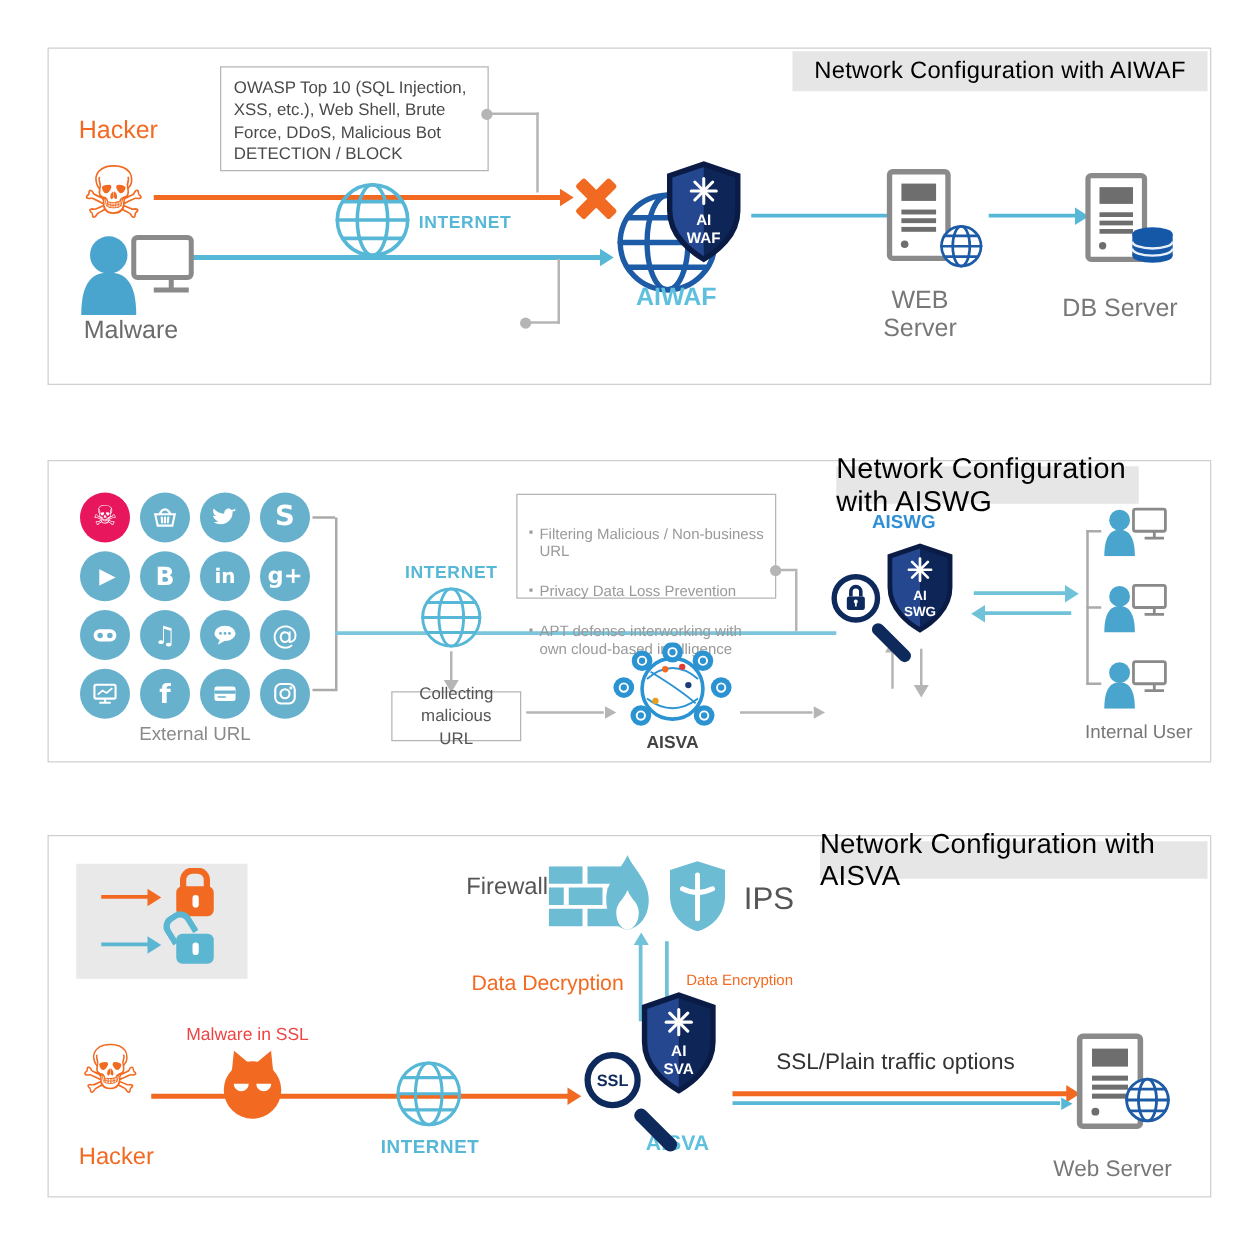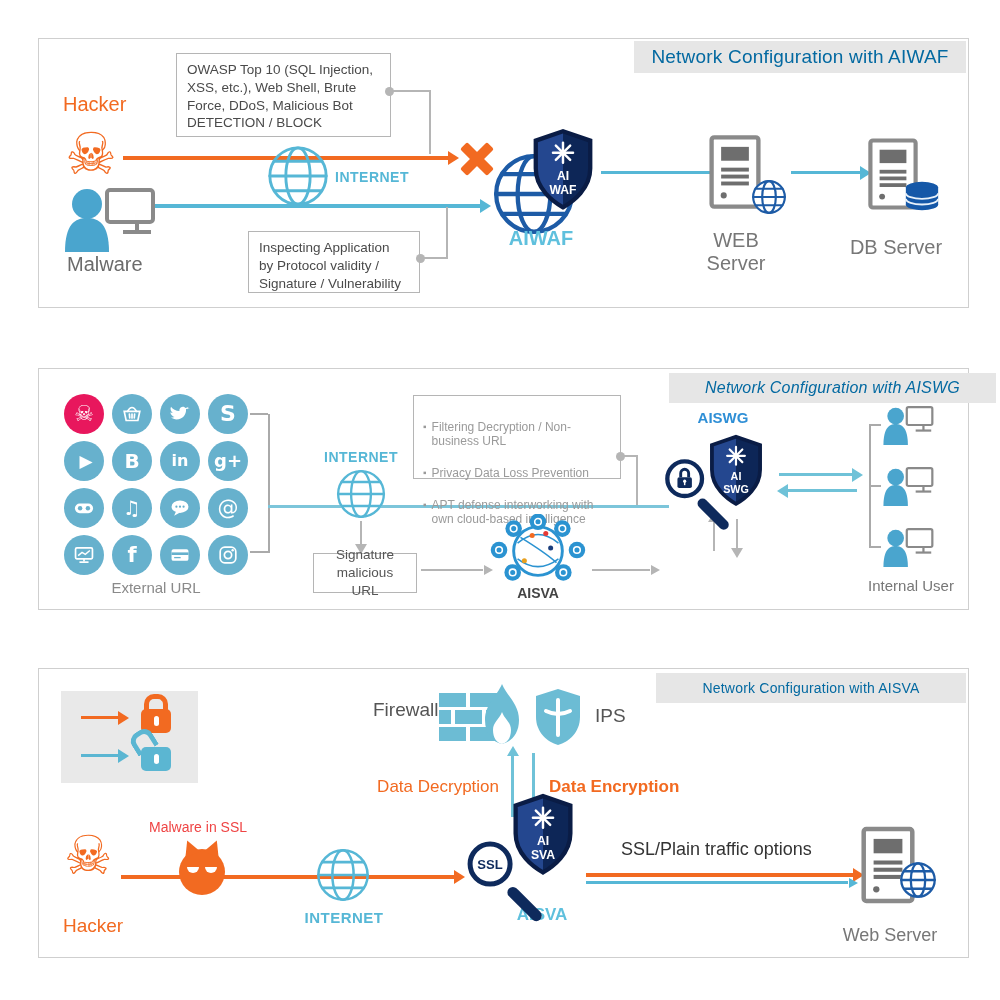--- a/index.html
+++ b/index.html
@@ -1,19 +1,19 @@
 <!DOCTYPE html>
 <html><head>
 <meta charset="utf-8">
 <style>
   html,body{margin:0;padding:0;background:#fff;font-family:"Liberation Sans","DejaVu Sans",sans-serif;}
   .stage{position:relative;width:1000px;height:1000px;background:#fff;overflow:hidden;}
   .panel{position:absolute;left:38px;width:929px;background:#fff;border:1px solid #cfcfcf;}
   .titlebar{position:absolute;background:#e6e6e6;display:flex;align-items:center;justify-content:center;
-    font-size:19px;color:#0369a1;letter-spacing:.2px;}
+    font-size:19px;color:#000000;letter-spacing:.2px;}
   .lbl{position:absolute;color:#777;font-size:20px;}
   .note{position:absolute;border:1px solid #b5b5b5;background:#fff;color:#4a4a4a;font-size:13.5px;
     line-height:1.32;padding:7px 10px;white-space:pre-line;box-sizing:border-box;}
   .note.ctr{display:flex;align-items:center;justify-content:center;text-align:center;padding:4px 8px;}
   
   .hl{position:absolute;height:3px;background:var(--c);}
   .vl{position:absolute;width:2px;background:var(--c);}
   .ar{position:absolute;height:3px;background:var(--c);}
   .ar::after{content:'';position:absolute;right:-10px;top:50%;transform:translateY(-50%);
     border-top:7px solid transparent;border-bottom:7px solid transparent;border-left:11px solid var(--c);}
@@ -96,23 +96,20 @@
     <div class="lbl" style="left:28px;top:214px;color:#6b6b6b;">Malware</div>
 
     <div class="note" style="left:137px;top:14px;width:215px;height:84px;">OWASP Top 10 (SQL Injection,
 XSS, etc.), Web Shell, Brute
 Force, DDoS, Malicious Bot
 DETECTION / BLOCK</div>
     <div class="dot" style="left:346px;top:48px;"></div>
     <div class="hl" style="--c:#b5b5b5;left:350px;top:51px;width:42px;height:2px;"></div>
     <div class="vl" style="--c:#b5b5b5;left:390px;top:51px;height:64px;"></div>
 
-    <div class="note" style="left:209px;top:192px;width:172px;height:62px;">Inspecting Application
-by Protocol validity /
-Signature / Vulnerability</div>
     <div class="dot" style="left:377px;top:215px;"></div>
     <div class="hl" style="--c:#b5b5b5;left:381px;top:218px;width:28px;height:2px;"></div>
     <div class="vl" style="--c:#b5b5b5;left:407px;top:168px;height:52px;"></div>
 
     <svg style="position:absolute;left:452px;top:112px;" width="86" height="86" viewBox="0 0 100 100">
       <g fill="none" stroke="#1d5ba6" stroke-width="5" stroke-linecap="round">
         <circle cx="50" cy="50" r="44"></circle>
           <ellipse cx="50" cy="50" rx="19" ry="44"></ellipse>
         <line x1="6" y1="50" x2="94" y2="50"></line>
           <line x1="13" y1="27" x2="87" y2="27"></line>
@@ -169,21 +166,21 @@
       <ellipse cx="20" cy="7" rx="17" ry="6" fill="#1558a8"></ellipse>
       <rect x="3" y="7" width="34" height="18" fill="#1558a8"></rect>
       <ellipse cx="20" cy="25" rx="17" ry="6" fill="#1558a8"></ellipse>
       <path d="M3 13 A17 6 0 0 0 37 13" fill="none" stroke="#e8f1fa" stroke-width="2"></path>
       <path d="M3 19 A17 6 0 0 0 37 19" fill="none" stroke="#e8f1fa" stroke-width="2"></path>
     </svg>
     <div class="lbl" style="left:802px;top:197px;width:110px;text-align:center;">DB Server</div>
   </div>
 
   <div class="panel" style="top:368px;height:240px;">
-    <div class="titlebar" style="left:630px;top:4px;width:327px;height:30px;font-size:16px;font-style:italic;">Network Configuration with AISWG</div>
+    <div class="titlebar" style="left:630px;top:4px;width:242px;height:30px;font-size:23px;">Network Configuration with AISWG</div>
 
     <div class="socgrid" style="left:25px;top:25px;">
       <div class="soc pink">
           <span class="g" style="font-size:22px;">☠</span>
         </div>
       <div class="soc">
         <svg width="26" height="26" viewBox="0 0 40 40">
             <g fill="none" stroke="#fff" stroke-width="2.6" stroke-linecap="round">
               <path d="M13 16 Q20 4 27 16"></path>
               <path d="M8 16 H32 L29 30 H11 Z"></path>
@@ -279,34 +276,34 @@
           <ellipse cx="50" cy="50" rx="19" ry="44"></ellipse>
         <line x1="6" y1="50" x2="94" y2="50"></line>
           <line x1="13" y1="27" x2="87" y2="27"></line>
         <line x1="13" y1="73" x2="87" y2="73"></line>
       </g>
     </svg>
     <div class="va down sm" style="--c:#b5b5b5;left:321px;top:152px;height:24px;width:2px;"></div>
 
     <div class="note" style="left:374px;top:26px;width:208px;height:84px;padding:6px 9px;">
       <div class="feat">
-        <span class="blt">▪</span><span>Filtering Decryption / Non-business URL</span>
+        <span class="blt">▪</span><span>Filtering Malicious / Non-business URL</span>
       </div>
       <div class="feat">
         <span class="blt">▪</span><span>Privacy Data Loss Prevention</span>
       </div>
       <div class="feat">
         <span class="blt">▪</span><span>APT defense interworking with own cloud-based intelligence</span>
       </div>
     </div>
     <div class="dot" style="left:577px;top:83px;"></div>
     <div class="hl" style="--c:#b5b5b5;left:581px;top:86px;width:18px;height:2px;"></div>
     <div class="vl" style="--c:#b5b5b5;left:597px;top:88px;height:48px;"></div>
 
-    <div class="note ctr" style="left:274px;top:184px;width:104px;height:40px;color:#555;">Signature
+    <div class="note ctr" style="left:274px;top:184px;width:104px;height:40px;color:#555;">Collecting
 malicious URL</div>
     <div class="ar sm" style="--c:#b5b5b5;left:382px;top:200px;width:62px;height:2px;"></div>
 
     <svg style="position:absolute;left:449px;top:145px;" width="100" height="74" viewBox="0 0 100 76">
       <circle cx="50" cy="38" r="25" fill="#fff" stroke="#2b93d1" stroke-width="3"></circle>
       <g fill="none" stroke="#2b93d1" stroke-width="1.6">
         <path d="M29 30 Q50 12 71 30"></path>
           <path d="M29 46 Q50 62 71 46"></path>
           <path d="M32 24 Q58 40 69 50"></path>
       </g>
@@ -388,21 +385,21 @@
       <rect x="46" y="4" width="46" height="32" rx="3" fill="#fff" stroke="#8a8a8a" stroke-width="4"></rect>
       <line x1="76" y1="36" x2="76" y2="46" stroke="#8a8a8a" stroke-width="4"></line>
       <line x1="62" y1="46" x2="90" y2="46" stroke="#8a8a8a" stroke-width="4"></line>
       <circle cx="26" cy="20" r="15" fill="#4aa5ce"></circle>
       <path d="M4 72 C4 42 14 34 26 34 C38 34 48 42 48 72 Z" fill="#4aa5ce"></path>
     </svg>
     <div class="lbl" style="left:812px;top:208px;width:120px;text-align:center;font-size:15px;">Internal User</div>
   </div>
 
   <div class="panel" style="top:668px;height:288px;">
-    <div class="titlebar" style="left:617px;top:4px;width:310px;height:30px;font-size:14px;">Network Configuration with AISVA</div>
+    <div class="titlebar" style="left:617px;top:4px;width:310px;height:30px;font-size:22px;">Network Configuration with AISVA</div>
 
     <div style="position:absolute;left:22px;top:22px;width:137px;height:92px;background:#e9e9e9;">
       <div class="ar" style="--c:#f26a21;left:20px;top:25px;width:38px;"></div>
       <div class="lock closed" style="left:80px;top:18px;"></div>
       <div class="ar" style="--c:#5bb6d2;left:20px;top:63px;width:38px;"></div>
       <div class="lock open" style="left:80px;top:56px;"></div>
     </div>
 
     <div class="lbl" style="left:334px;top:30px;font-size:19px;color:#555;">Firewall</div>
     <svg style="position:absolute;left:400px;top:24px;" width="60" height="50" viewBox="0 0 60 50">
@@ -418,26 +415,26 @@
     </svg>
     <svg style="position:absolute;left:438px;top:12px;" width="50" height="66" viewBox="0 0 50 64">
       <path d="M25 2 C20 14 8 22 8 38 C8 52 16 60 25 62 C34 60 42 52 42 38 C42 22 30 14 25 2 Z" fill="#6cbcd4"></path>
       <path d="M25 30 C22 38 16 40 16 48 C16 56 20 61 25 62 C30 61 34 56 34 48 C34 40 28 38 25 30 Z" fill="#fff"></path>
     </svg>
     <svg style="position:absolute;left:494px;top:18px;" width="50" height="60" viewBox="0 0 50 60">
       <path d="M25 2 L47 9 V30 C47 45 36 55 25 58 C14 55 3 45 3 30 V9 Z" fill="#6cbcd4"></path>
       <line x1="25" y1="13" x2="25" y2="48" stroke="#fff" stroke-width="4" stroke-linecap="round"></line>
       <path d="M13 24 Q25 30 37 24" fill="none" stroke="#fff" stroke-width="4" stroke-linecap="round"></path>
     </svg>
-    <div class="lbl" style="left:556px;top:36px;font-size:19px;color:#555;">IPS</div>
+    <div class="lbl" style="left:556px;top:36px;font-size:25px;color:#555;">IPS</div>
 
     <div class="va up" style="--c:#6fc2d8;left:472px;top:86px;height:62px;"></div>
     <div class="va down" style="--c:#6fc2d8;left:493px;top:84px;height:62px;"></div>
     <div class="lbl" style="left:334px;top:108px;width:126px;text-align:right;font-size:17px;color:#f26a21;">Data Decryption</div>
-    <div class="lbl" style="left:510px;top:108px;width:150px;font-size:17px;color:#f26a21;font-weight:bold;">Data Encryption</div>
+    <div class="lbl" style="left:510px;top:108px;width:150px;font-size:12px;color:#f26a21;">Data Encryption</div>
 
     <div class="skull" style="left:25px;top:160px;font-size:54px;">☠</div>
     <div class="lbl" style="left:24px;top:246px;font-size:19px;color:#f26a21;">Hacker</div>
     <div class="ar" style="--c:#f26a21;left:82px;top:206px;width:334px;height:4px;"></div>
     <div class="lbl" style="left:110px;top:150px;font-size:14px;color:#ef4444;">Malware in SSL</div>
     <div class="devil" style="left:140px;top:180px;">
       <span class="eye l"></span>
         <span class="eye r"></span>
     </div>
     <svg style="position:absolute;left:276px;top:178px;" width="56" height="56" viewBox="0 0 100 100">

